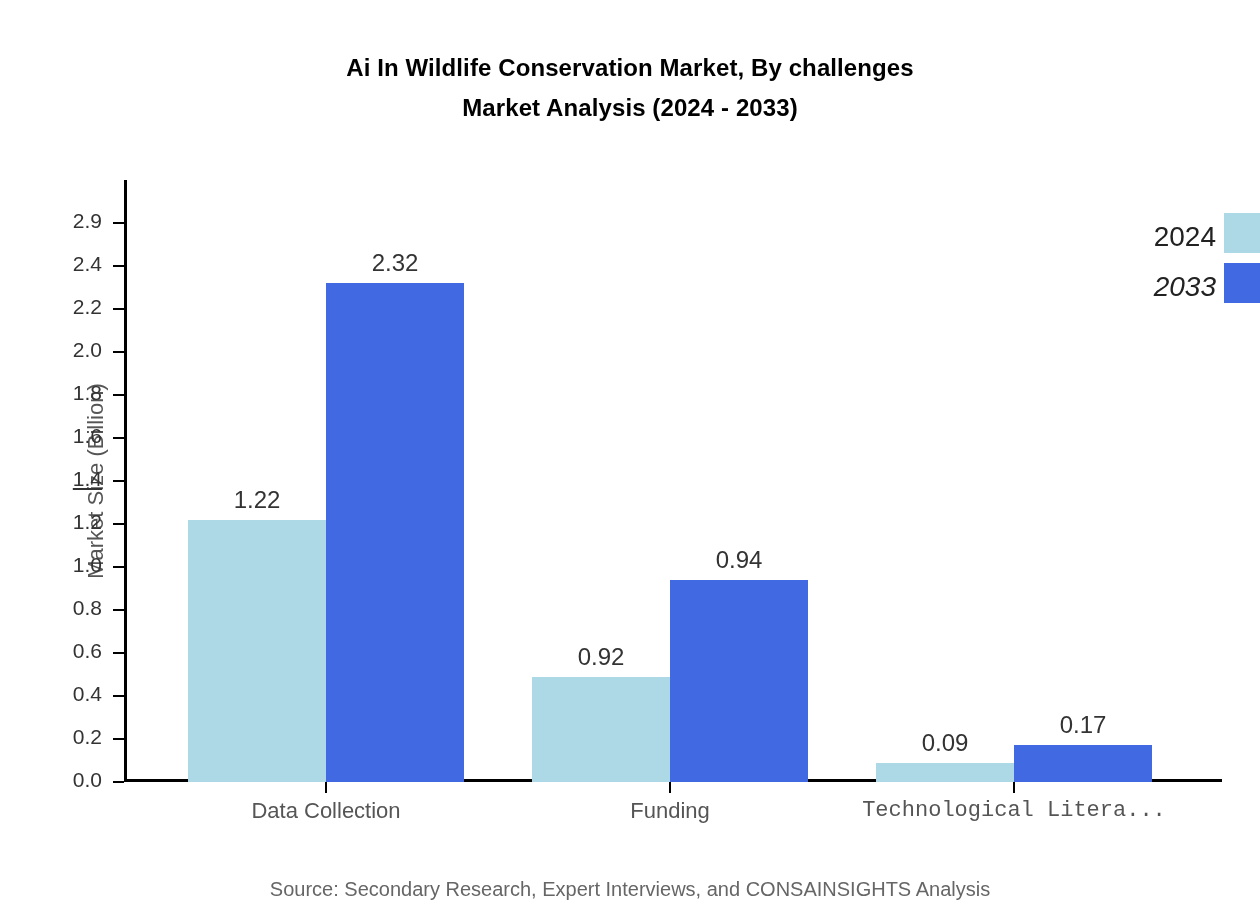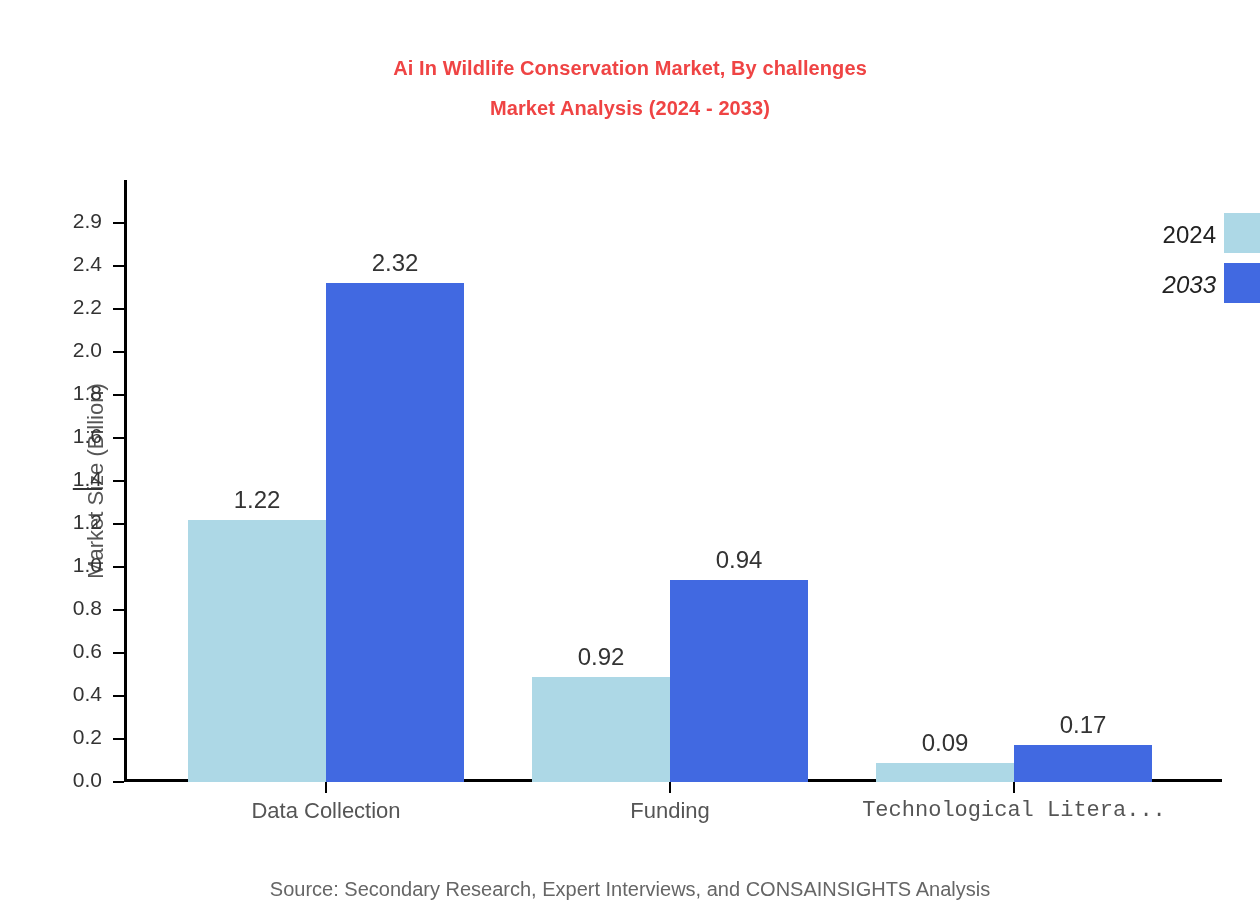--- a/index.html
+++ b/index.html
@@ -25,23 +25,23 @@
   
   .title-block {
     position: absolute;
     left: 0;
     top: 48px;
     width: 1260px;
     text-align: center;
   }
   .title-line {
     display: block;
-    font-size: 20px;
+    font-size: 24px;
     font-weight: bold;
-    color: #ef4444;
+    color: #000000;
     line-height: 40px;
     letter-spacing: 0.1px;
   }
 
   
   
   .plot {
     position: absolute;
     left: 124px;
     top: 180px;
@@ -137,21 +137,21 @@
     left: 0;
     width: 140px;
     height: 44px;
   }
   .legend-text {
     position: absolute;
     left: 0;
     top: 8px;
     width: 96px;
     text-align: right;
-    font-size: 24px;
+    font-size: 28px;
     color: #222222;
     white-space: nowrap;
   }
   .legend-swatch {
     position: absolute;
     left: 104px;
     top: 0;
     width: 56px;
     height: 40px;
   }

